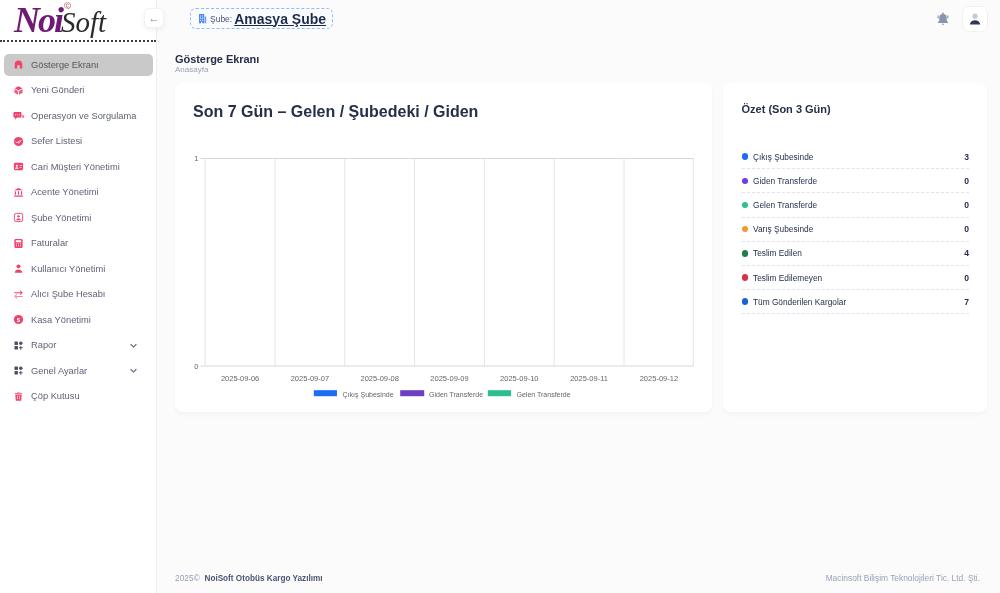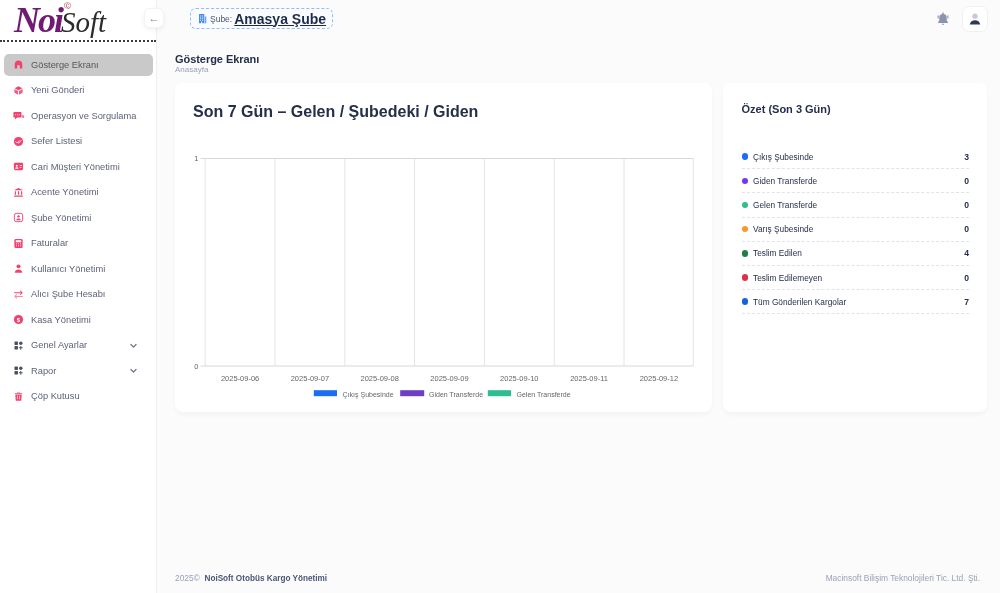--- a/index.html
+++ b/index.html
@@ -142,33 +142,33 @@
               <text x="12" y="16.5" text-anchor="middle" font-size="13" font-weight="bold" fill="#fff" font-family="Liberation Sans">$</text>
             </svg>
           </span>Kasa Yönetimi</div>
       <div class="mitem"><span class="ic">
             <svg width="13" height="13" viewBox="0 0 24 24" fill="#4b5163">
               <rect x="3.2" y="3.2" width="7.6" height="7.6" rx="1.4"></rect>
               <rect x="13.2" y="3.2" width="7.6" height="7.6" rx="3.8"></rect>
               <rect x="3.2" y="13.2" width="7.6" height="7.6" rx="1.4"></rect>
               <path d="M15.9 13h2.2v2.9H21v2.2h-2.9V21h-2.2v-2.9H13v-2.2h2.9z"></path>
             </svg>
-          </span>Genel Ayarlar<span class="chev">
+          </span>Rapor<span class="chev">
             <svg width="11" height="11" viewBox="0 0 24 24" fill="none" stroke="#6a7186" stroke-width="2.6" stroke-linecap="round" stroke-linejoin="round">
               <path d="m6.5 9.8 5.5 5.6 5.5-5.6"></path>
             </svg>
           </span></div>
       <div class="mitem"><span class="ic">
             <svg width="13" height="13" viewBox="0 0 24 24" fill="#4b5163">
               <rect x="3.2" y="3.2" width="7.6" height="7.6" rx="1.4"></rect>
               <rect x="13.2" y="3.2" width="7.6" height="7.6" rx="3.8"></rect>
               <rect x="3.2" y="13.2" width="7.6" height="7.6" rx="1.4"></rect>
               <path d="M15.9 13h2.2v2.9H21v2.2h-2.9V21h-2.2v-2.9H13v-2.2h2.9z"></path>
             </svg>
-          </span>Rapor<span class="chev">
+          </span>Genel Ayarlar<span class="chev">
             <svg width="11" height="11" viewBox="0 0 24 24" fill="none" stroke="#6a7186" stroke-width="2.6" stroke-linecap="round" stroke-linejoin="round">
               <path d="m6.5 9.8 5.5 5.6 5.5-5.6"></path>
             </svg>
           </span></div>
       <div class="mitem"><span class="ic">
             <svg width="13" height="13" viewBox="0 0 24 24" fill="#f1416c">
               <path d="M9.5 3h5l.7 1.5H20V6H4V4.5h4.8zM5 7.5h14L18 21H6z"></path>
               <path d="M9.7 10v8m4.6-8v8" stroke="#fff" stroke-width="1.4"></path>
             </svg>
           </span>Çöp Kutusu</div>
@@ -246,17 +246,17 @@
             <div class="srow"><span class="dot" style="background:#2fbe8f"></span>Gelen Transferde<span class="val">0</span></div>
             <div class="srow"><span class="dot" style="background:#f8982c"></span>Varış Şubesinde<span class="val">0</span></div>
             <div class="srow"><span class="dot" style="background:#1e7e45"></span>Teslim Edilen<span class="val">4</span></div>
             <div class="srow"><span class="dot" style="background:#d7344a"></span>Teslim Edilemeyen<span class="val">0</span></div>
             <div class="srow"><span class="dot" style="background:#1563d8"></span>Tüm Gönderilen Kargolar<span class="val">7</span></div>
           </div>
         </div>
       </div>
     </div>
     <div class="footer">
-      <span class="l">2025© &nbsp;<b>NoiSoft Otobüs Kargo Yönetimi</b></span>
+      <span class="l">2025© &nbsp;<b>NoiSoft Otobüs Kargo Yazılımı</b></span>
       <span class="r">Macinsoft Bilişim Teknolojileri Tic. Ltd. Şti.</span>
     </div>
   </div>
 </div>
 
 </body></html>

